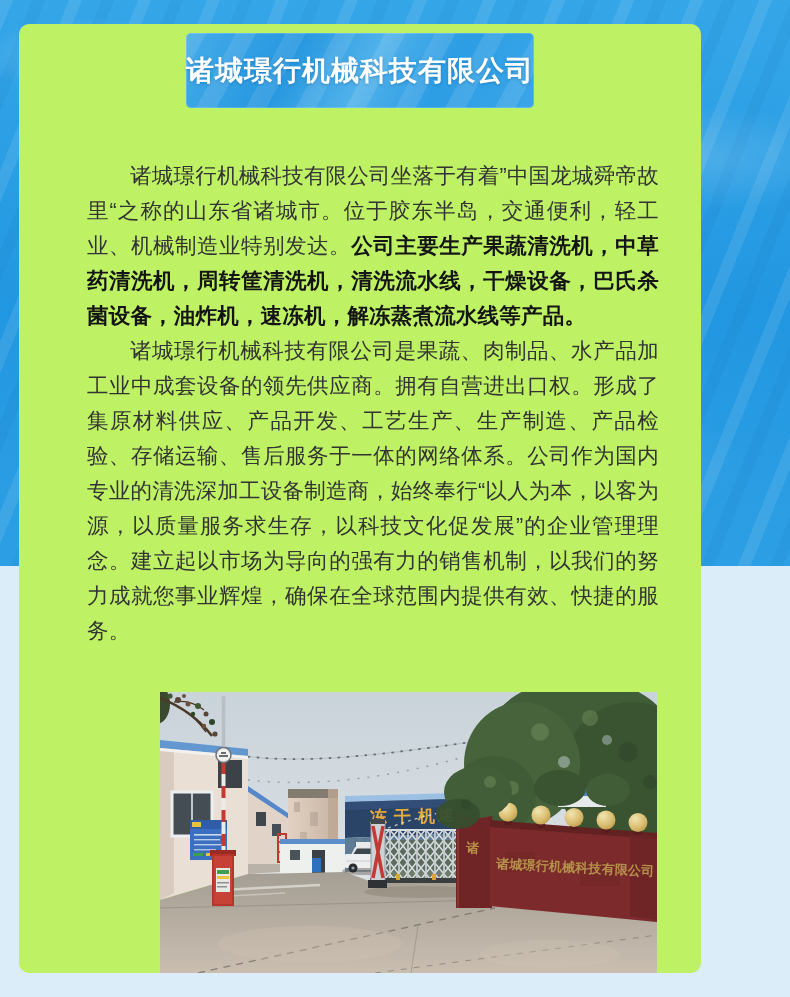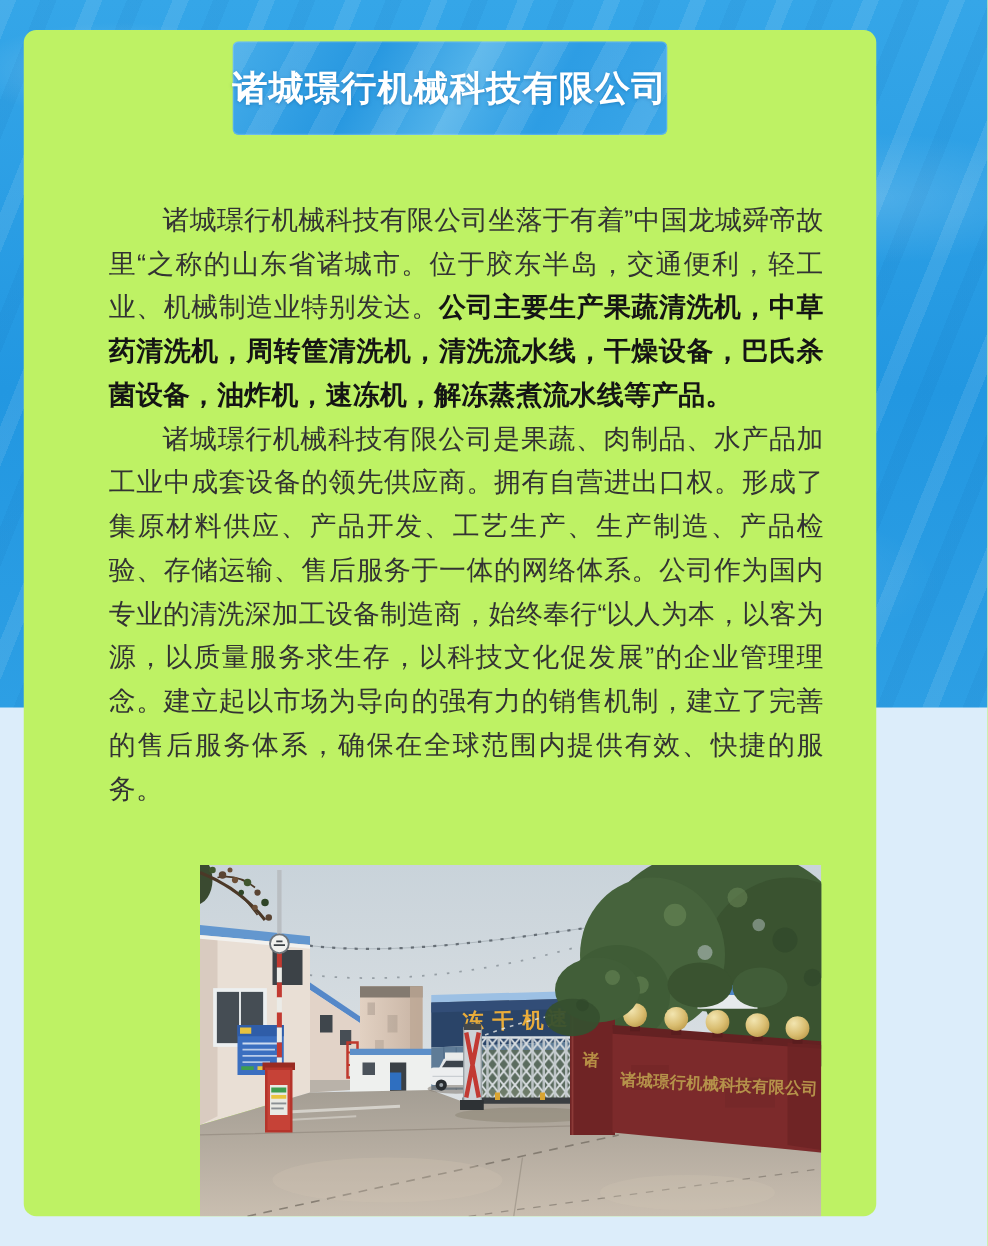--- a/index.html
+++ b/index.html
@@ -54,21 +54,21 @@
 <div class="bg-top"></div>
 
 <div class="card">
 
   <div class="banner">
     <span class="banner-text">诸城璟行机械科技有限公司</span>
   </div>
 
   <div class="content">
     <p><span>诸城璟行机械科技有限公司坐落于有着”中国龙城舜帝故里“之称的山东省诸城市。位于胶东半岛，交通便利，轻工业、机械制造业特别发达。</span><b>公司主要生产果蔬清洗机，中草药清洗机，周转筐清洗机，清洗流水线，干燥设备，巴氏杀菌设备，油炸机，速冻机，解冻蒸煮流水线等产品。</b></p>
-    <p>诸城璟行机械科技有限公司是果蔬、肉制品、水产品加工业中成套设备的领先供应商。拥有自营进出口权。形成了集原材料供应、产品开发、工艺生产、生产制造、产品检验、存储运输、售后服务于一体的网络体系。公司作为国内专业的清洗深加工设备制造商，始终奉行“以人为本，以客为源，以质量服务求生存，以科技文化促发展”的企业管理理念。建立起以市场为导向的强有力的销售机制，建立了完善的售后服务体系，确保在全球范围内提供有效、快捷的服务。</p>
+    <p>诸城璟行机械科技有限公司是果蔬、肉制品、水产品加工业中成套设备的领先供应商。拥有自营进出口权。形成了集原材料供应、产品开发、工艺生产、生产制造、产品检验、存储运输、售后服务于一体的网络体系。公司作为国内专业的清洗深加工设备制造商，始终奉行“以人为本，以客为源，以质量服务求生存，以科技文化促发展”的企业管理理念。建立起以市场为导向的强有力的销售机制，以我们的努力成就您事业辉煌，确保在全球范围内提供有效、快捷的服务。</p>
   </div>
 
   <span class="photo">
     <svg viewBox="0 0 497 281" xmlns="http://www.w3.org/2000/svg">
       <defs>
         <linearGradient id="sky" x1="0" y1="0" x2="0" y2="1">
           <stop offset="0" stop-color="#c9d3da"></stop>
             <stop offset="1" stop-color="#dce1e4"></stop>
         </linearGradient>
         <linearGradient id="gnd" x1="0" y1="0" x2="0" y2="1">

